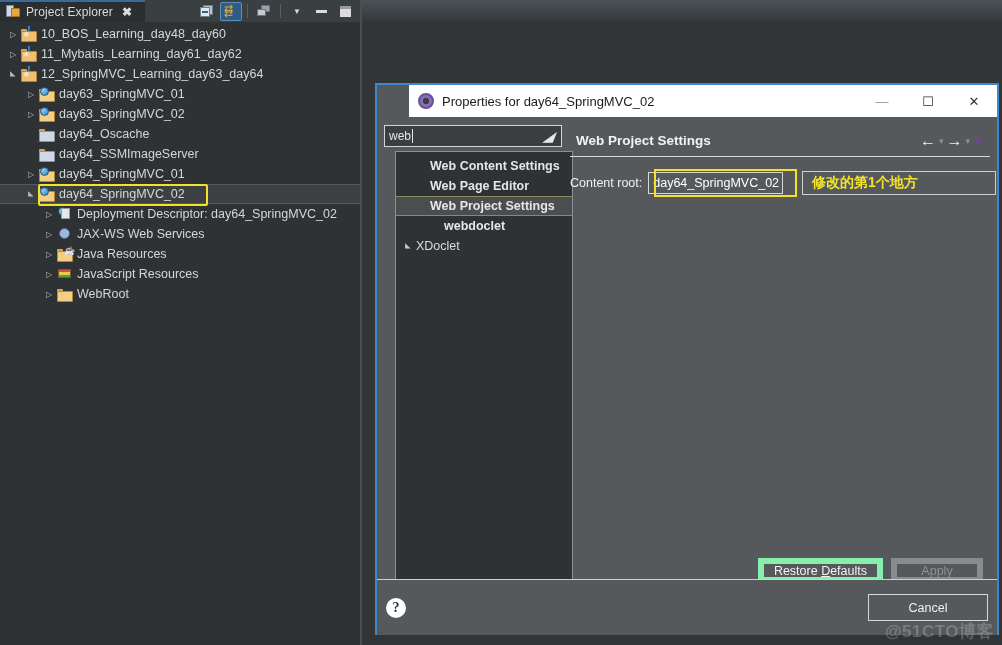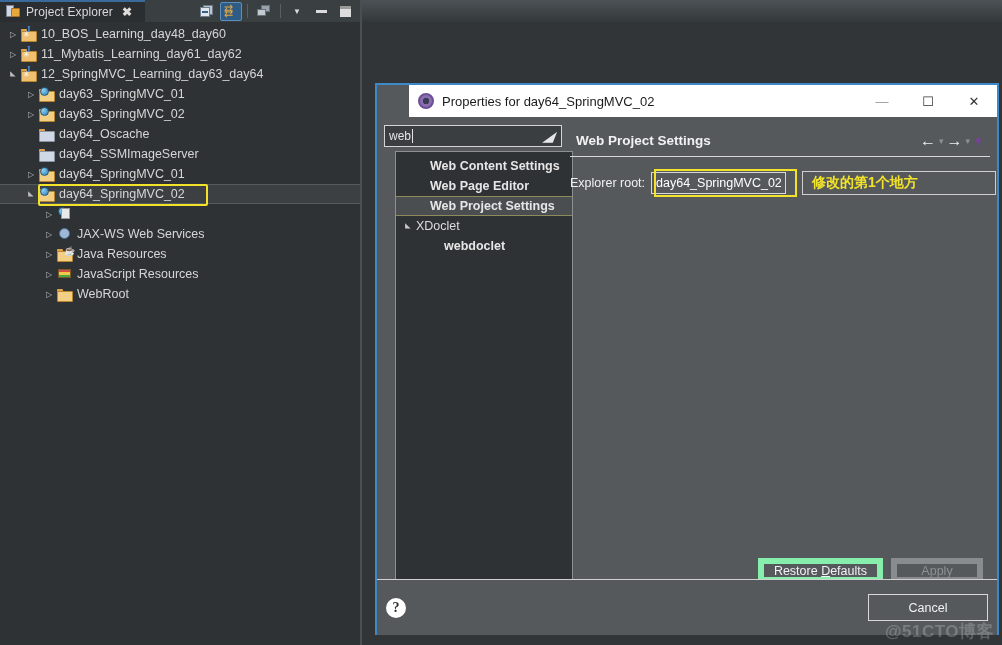--- a/index.html
+++ b/index.html
@@ -404,20 +404,21 @@
           </span>
           <span class="tlabel">day64_SpringMVC_02</span>
           <span class="selbox" style="left: 38px; top: -1px; height: 22px; width: 170px;"></span>
         </div>
         <div class="trow" style="padding-left: 42px;">
           <span class="twist">▷</span>
           <span class="ticon">
             <span class="globe"></span>
             <span class="docglyph"></span>
           </span>
+          <span class="tlabel">Deployment Descriptor: day64_SpringMVC_02</span>
         </div>
         <div class="trow" style="padding-left: 42px;">
           <span class="twist">▷</span>
           <span class="ticon">
             <span class="wsglyph"></span>
           </span>
           <span class="tlabel">JAX-WS Web Services</span>
         </div>
         <div class="trow" style="padding-left: 42px;">
           <span class="twist">▷</span>
@@ -470,45 +471,45 @@
               <span class="nlabel">Web Content Settings</span>
             </div>
             <div class="nrow" style="padding-left: 18px;">
               <span class="ntwist"></span>
               <span class="nlabel">Web Page Editor</span>
             </div>
             <div class="nrow sel" style="padding-left: 18px;">
               <span class="ntwist"></span>
               <span class="nlabel">Web Project Settings</span>
             </div>
+            <div class="nrow" style="padding-left: 32px;">
+              <span class="ntwist"></span>
+              <span class="nlabel">webdoclet</span>
+            </div>
             <div class="nrow" style="padding-left: 4px;">
               <span class="ntwist" style="transform: rotate(90deg); font-size: 7px;">◢</span>
               <span class="nlabel normal">XDoclet</span>
-            </div>
-            <div class="nrow" style="padding-left: 32px;">
-              <span class="ntwist"></span>
-              <span class="nlabel">webdoclet</span>
             </div>
           </div>
       </div>
 
       <div class="content-pane">
         <div class="ct-head">
           <div class="ct-title">Web Project Settings</div>
           <div class="ct-nav">
             <span class="arrow-l">←</span>
             <span class="tri-dim">▾</span>
             <span class="arrow-r">→</span>
             <span class="tri-dim">▾</span>
             <span class="tri-purple">▼</span>
           </div>
         </div>
 
         <div class="ctx-row">
-          <span class="ctx-label">Explorer root:</span>
+          <span class="ctx-label">Content root:</span>
           <span class="ctx-input">day64_SpringMVC_02</span>
           <span class="ctx-hl"></span>
           <span class="annot">修改的第1个地方</span>
         </div>
 
         <div class="btnrow-mid">
           <div class="btn">
             <span>Restore <span class="underline">D</span>efaults</span>
           </div>
           <div class="btn disabled">

